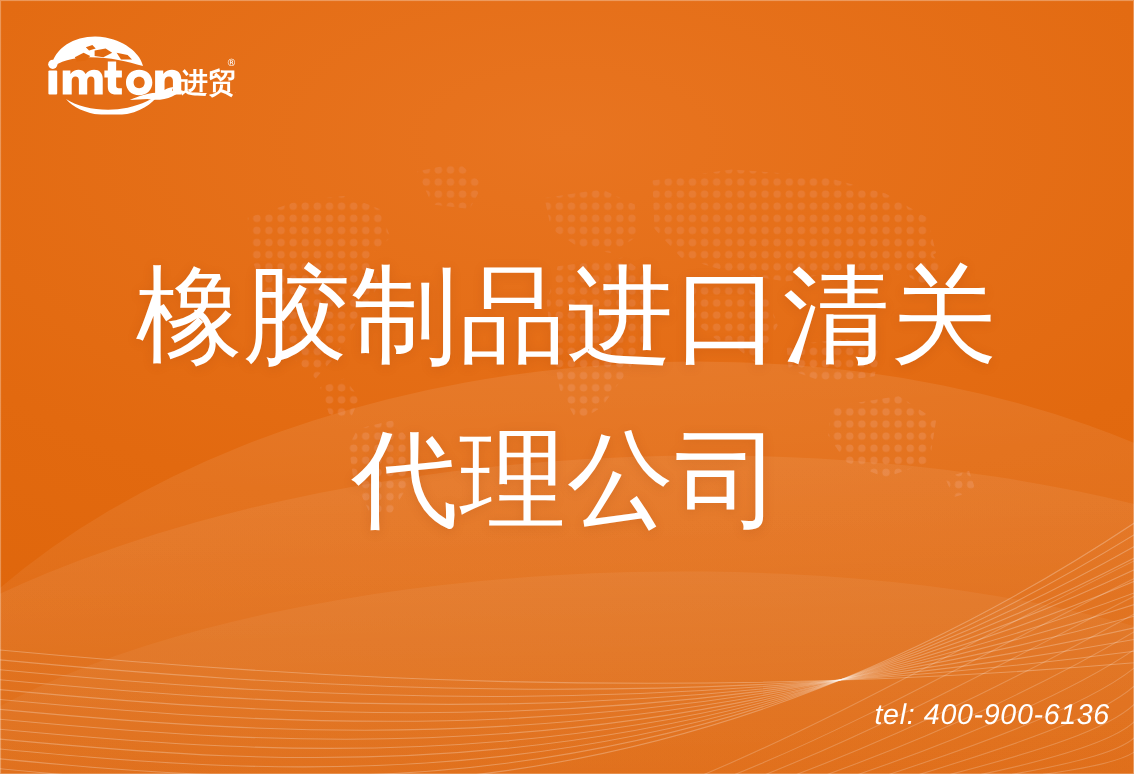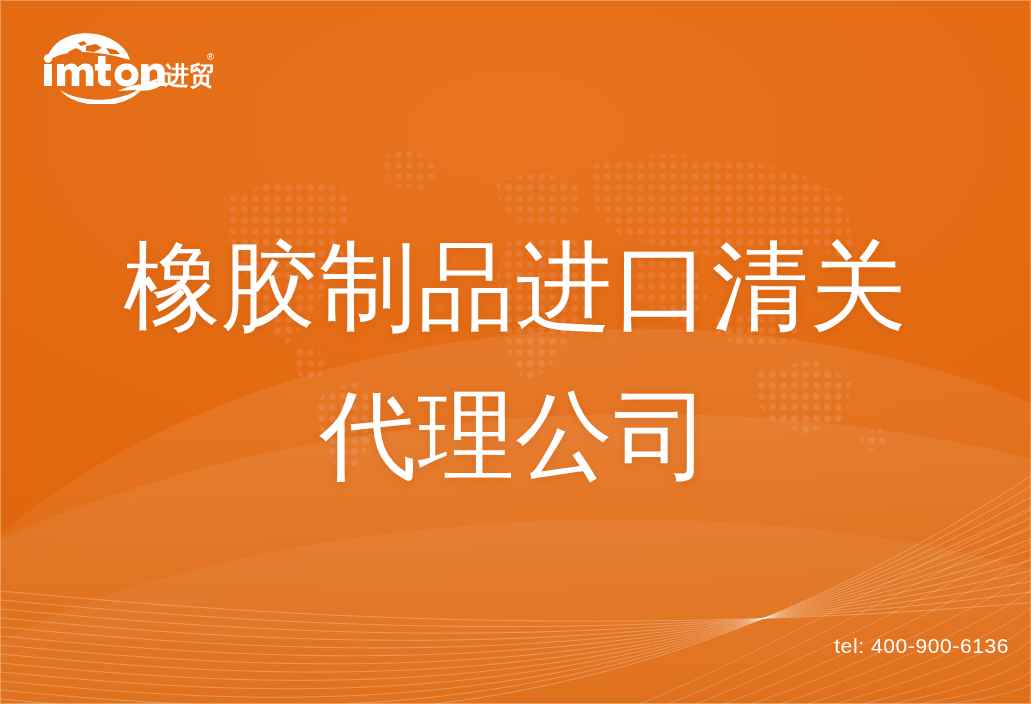--- a/index.html
+++ b/index.html
@@ -110,23 +110,24 @@
     display: block;
     margin-top: 32px;
   }
 
   
   .tel {
     position: absolute;
     right: 22px;
     top: 634px;
     color: #ffffff;
-    font-size: 21px;
+    font-size: 26px;
     letter-spacing: 0.6px;
     white-space: nowrap;
+    font-style: italic;
   }
 
   
   .frame {
     position: absolute;
     inset: 0;
     border: 1px solid rgba(255,255,255,0.30);
     pointer-events: none;
     box-sizing: border-box;
   }

